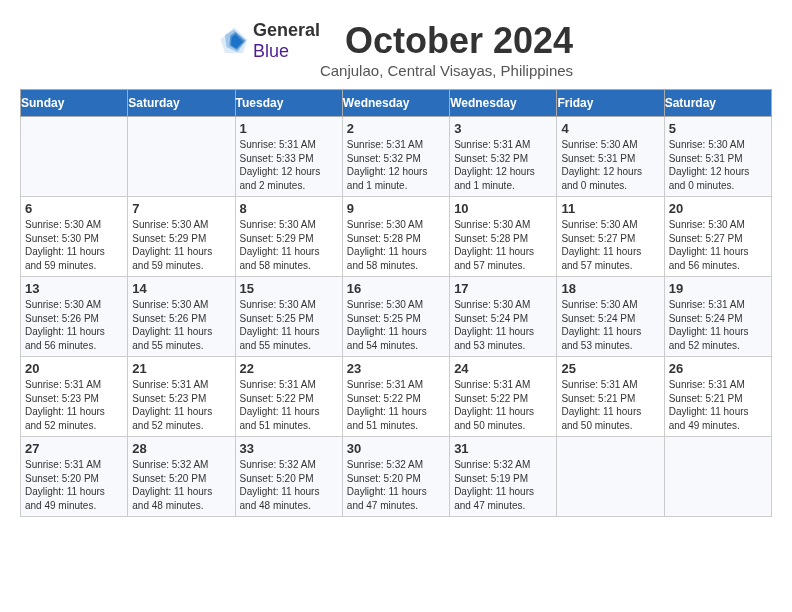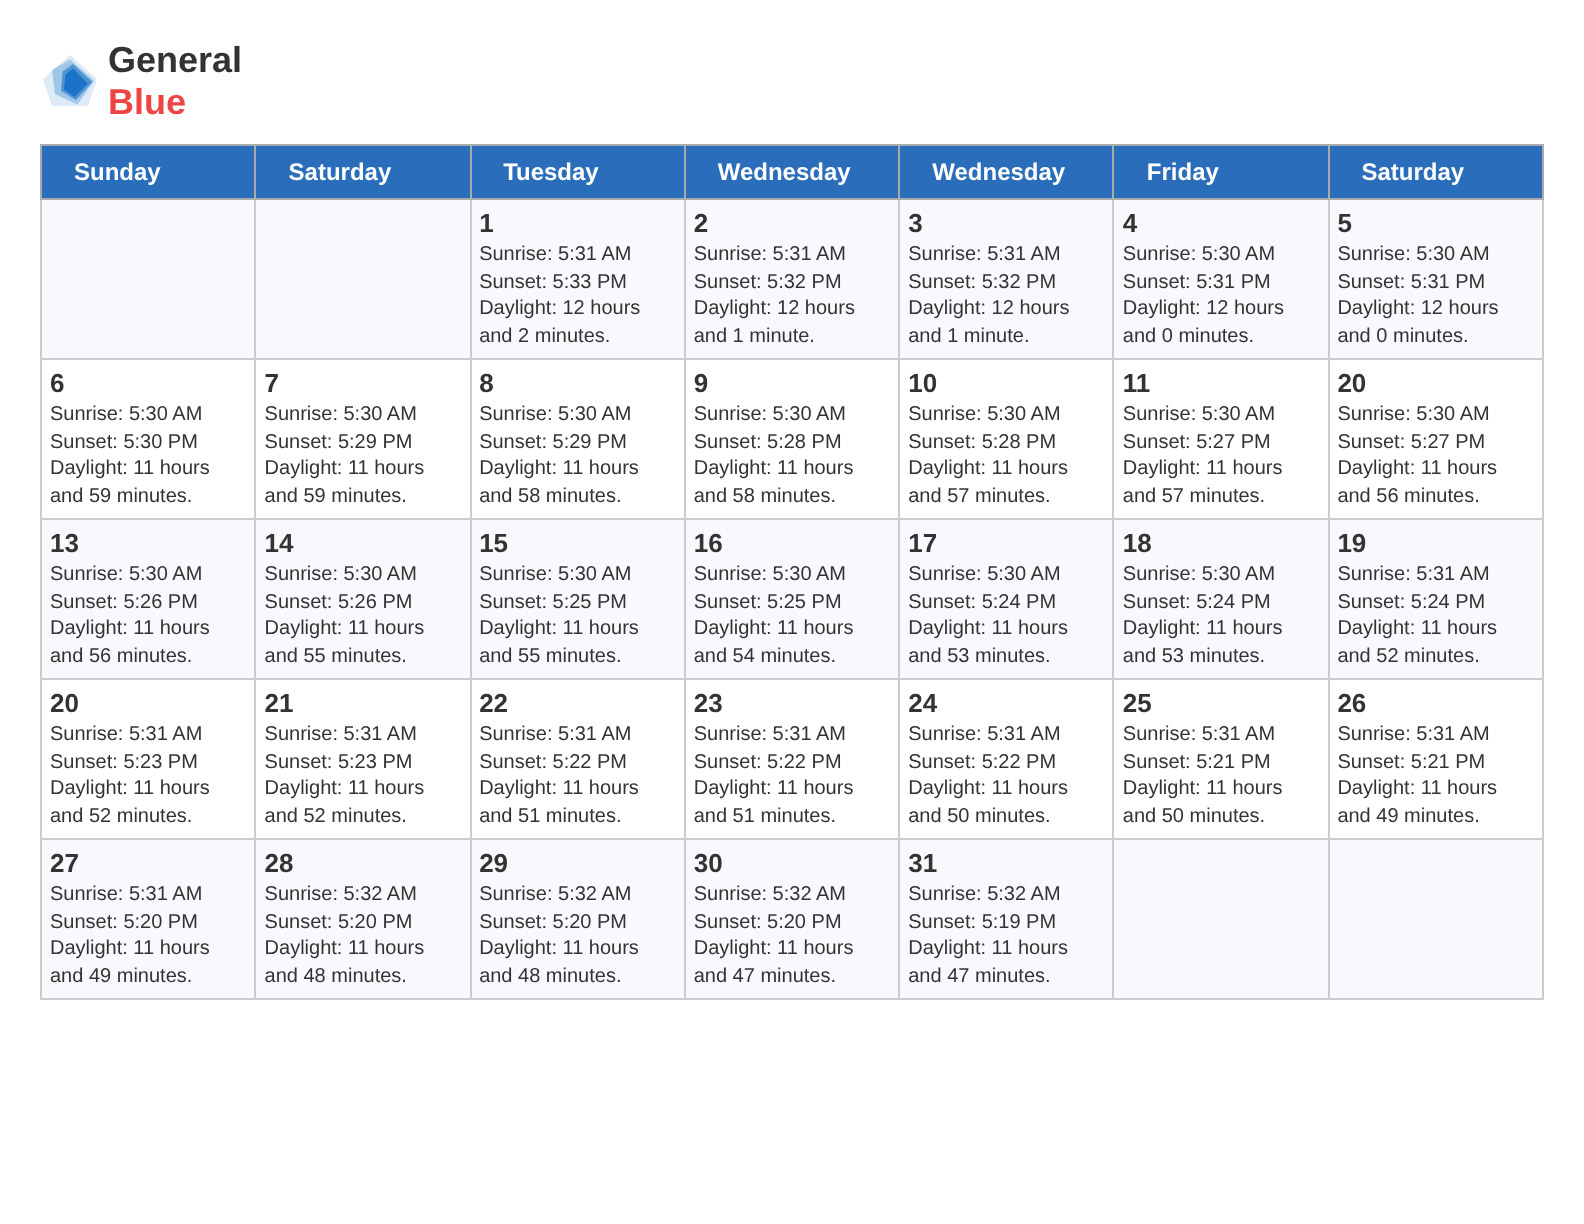--- a/index.html
+++ b/index.html
@@ -5,38 +5,38 @@
     * { box-sizing: border-box; margin: 0; padding: 0; }
     body {
       font-family: Arial, sans-serif;
       background: #fff;
       width: 792px;
       min-height: 612px;
       padding: 20px;
     }
     .header {
       display: flex;
-      justify-content: space-between;
+      justify-content: center;
       align-items: flex-start;
       margin-bottom: 10px;
     }
     .logo {
       display: flex;
       align-items: center;
       gap: 4px;
     }
     .logo-text-general {
       font-size: 18px;
       font-weight: bold;
       color: #333;
     }
     .logo-text-blue {
       font-size: 18px;
-      font-weight: bold;
-      color: #ef4444;
+      font-weight: normal;
+      color: #4c1d95;
     }
     .logo-icon {
       width: 30px;
       height: 30px;
     }
     .title-area {
       text-align: right;
     }
     .month-title {
       font-size: 36px;
@@ -50,21 +50,21 @@
     table {
       width: 100%;
       border-collapse: collapse;
       table-layout: fixed;
     }
     thead tr th {
       background: #2a6ebb;
       color: #fff;
       font-size: 12px;
       font-weight: bold;
-      padding: 6px 16px;
+      padding: 6px 0;
       text-align: left;
       border: 1px solid #aaa;
     }
     tbody tr td {
       vertical-align: top;
       border: 1px solid #ccc;
       padding: 4px 4px;
       font-size: 10px;
       color: #333;
       height: 80px;
@@ -97,20 +97,24 @@
       <polygon points="20,2 38,18 32,36 8,36 2,18" fill="#1a73c7" opacity="0.15"></polygon>
       <polygon points="20,5 36,19 25,35 10,28 8,12" fill="#1a73c7" opacity="0.3"></polygon>
       <polygon points="22,8 35,20 24,32 14,26 15,13" fill="#1a73c7" opacity="0.6"></polygon>
       <polygon points="22,11 32,21 23,30 16,25 17,15" fill="#1a73c7"></polygon>
     </svg>
     <div>
       <span class="logo-text-general">General</span><br>
       <span class="logo-text-blue">Blue</span>
     </div>
   </div>
+  <div class="title-area">
+    <div class="month-title">October 2024</div>
+    <div class="location-title">Canjulao, Central Visayas, Philippines</div>
+  </div>
 </div>
 
 <table>
   <thead>
     <tr id="header-row">
         <th>Sunday</th>
         <th>Saturday</th>
         <th>Tuesday</th>
         <th>Wednesday</th>
         <th>Wednesday</th>
@@ -320,21 +324,21 @@
 and 49 minutes.</div>
         </td>
         <td>
           <span class="day-number">28</span>
           <div class="cell-info" style="white-space: pre-line;">Sunrise: 5:32 AM
 Sunset: 5:20 PM
 Daylight: 11 hours
 and 48 minutes.</div>
         </td>
         <td>
-          <span class="day-number">29</span>
+          <span class="day-number">33</span>
           <div class="cell-info" style="white-space: pre-line;">Sunrise: 5:32 AM
 Sunset: 5:20 PM
 Daylight: 11 hours
 and 48 minutes.</div>
         </td>
         <td>
           <span class="day-number">30</span>
           <div class="cell-info" style="white-space: pre-line;">Sunrise: 5:32 AM
 Sunset: 5:20 PM
 Daylight: 11 hours

